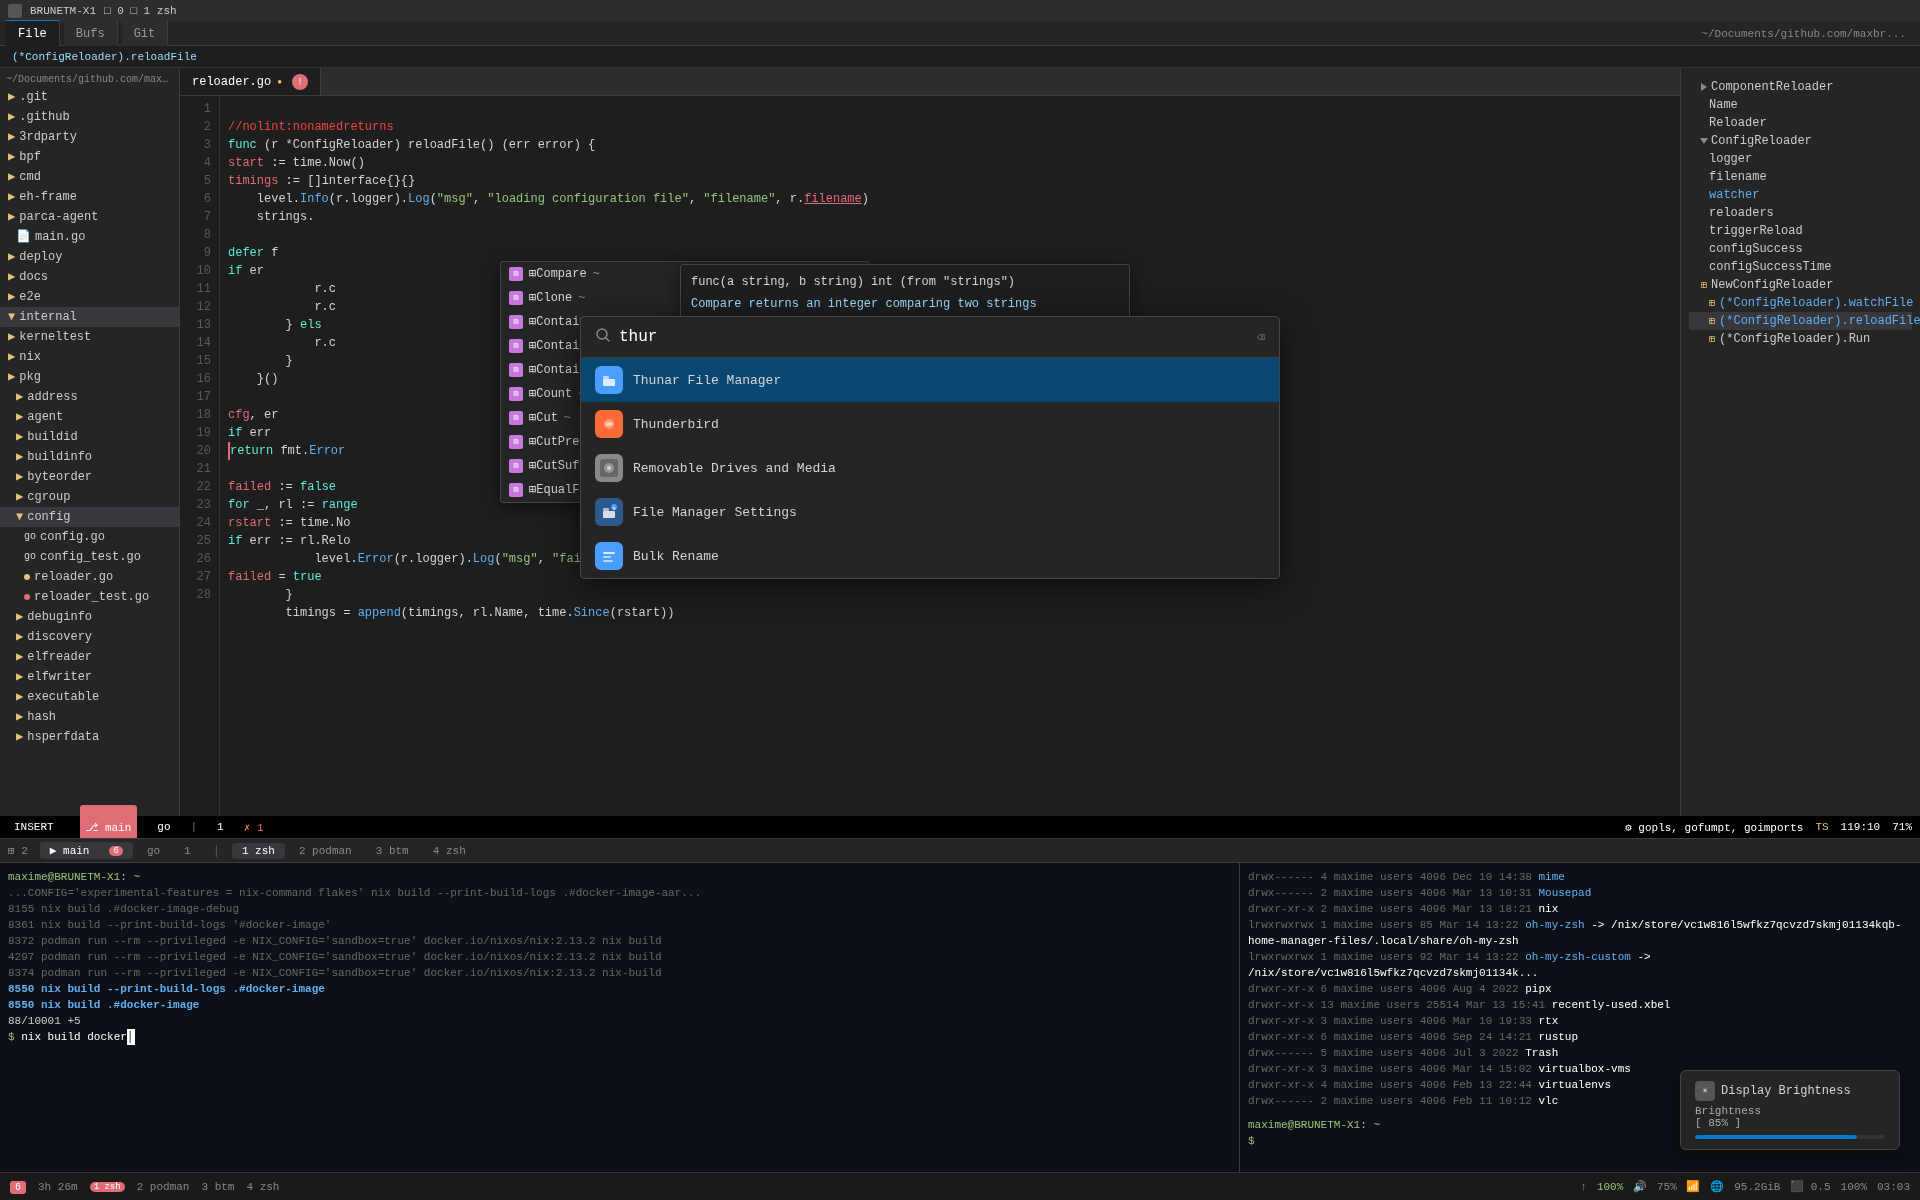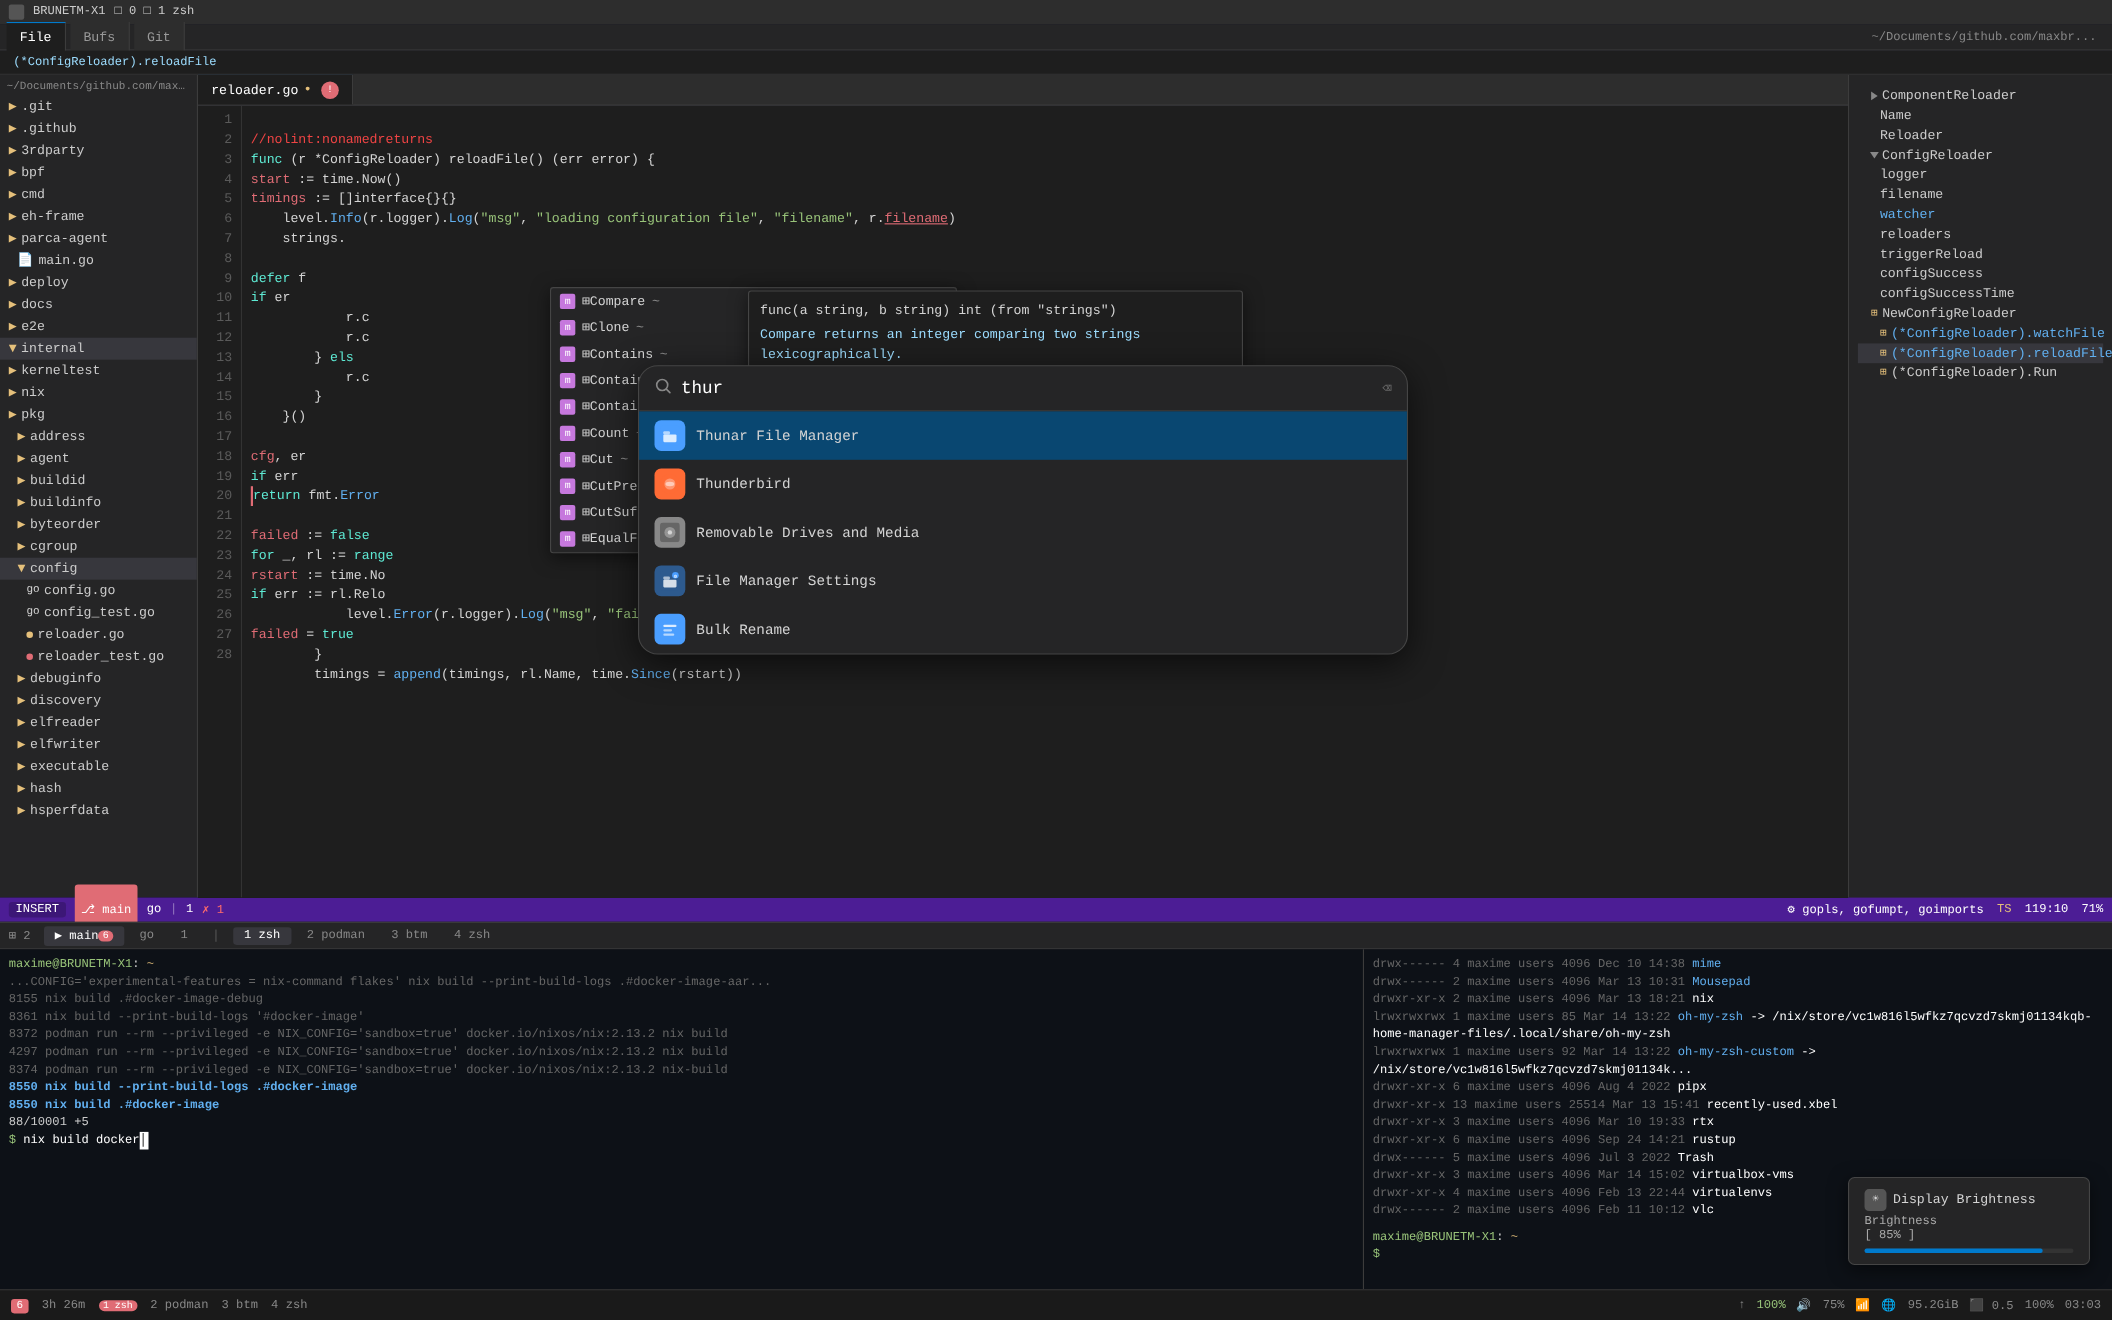--- a/index.html
+++ b/index.html
@@ -215,26 +215,26 @@
       margin-bottom: 4px;
     }
     .tooltip-desc {
       color: #9cdcfe;
     }
 
     
     .search-overlay {
       position: absolute;
       left: 50%;
-      top: 236px;
+      top: 220px;
       transform: translateX(-50%);
       width: 700px;
       background: #252526;
       border: 1px solid #454545;
-      border-radius: 18px;
+      border-radius: 4px;
       z-index: 200;
       box-shadow: 0 8px 32px rgba(0,0,0,0.6);
     }
     .search-input-row {
       display: flex;
       align-items: center;
       padding: 10px 14px;
       gap: 8px;
       border-bottom: 1px solid #3c3c3c;
     }
@@ -307,28 +307,28 @@
       display: inline-block;
       flex-shrink: 0;
     }
     .rp-triangle.open {
       transform: rotate(90deg);
     }
 
     
     .statusbar {
       height: 22px;
-      background: #4c1d95;
+      background: #000000;
       display: flex;
       align-items: center;
       padding: 0 8px;
       font-size: 11px;
       color: #fff;
       flex-shrink: 0;
-      gap: 8px;
+      gap: 20px;
     }
     .statusbar-sep { color: rgba(255,255,255,0.4); }
     .status-badge {
       background: rgba(0,0,0,0.2);
       padding: 1px 6px;
       border-radius: 3px;
     }
     .statusbar-right {
       margin-left: auto;
       display: flex;
@@ -382,21 +382,21 @@
       flex-shrink: 0;
     }
     .term-tab {
       padding: 2px 10px;
       font-size: 11px;
       color: #888;
       cursor: pointer;
       border-radius: 3px;
       display: flex;
       align-items: center;
-      gap: 0;
+      gap: 20px;
     }
     .term-tab.active {
       background: #37373d;
       color: #fff;
     }
     .term-tab-badge {
       background: #e06c75;
       color: #fff;
       border-radius: 8px;
       padding: 0 4px;

